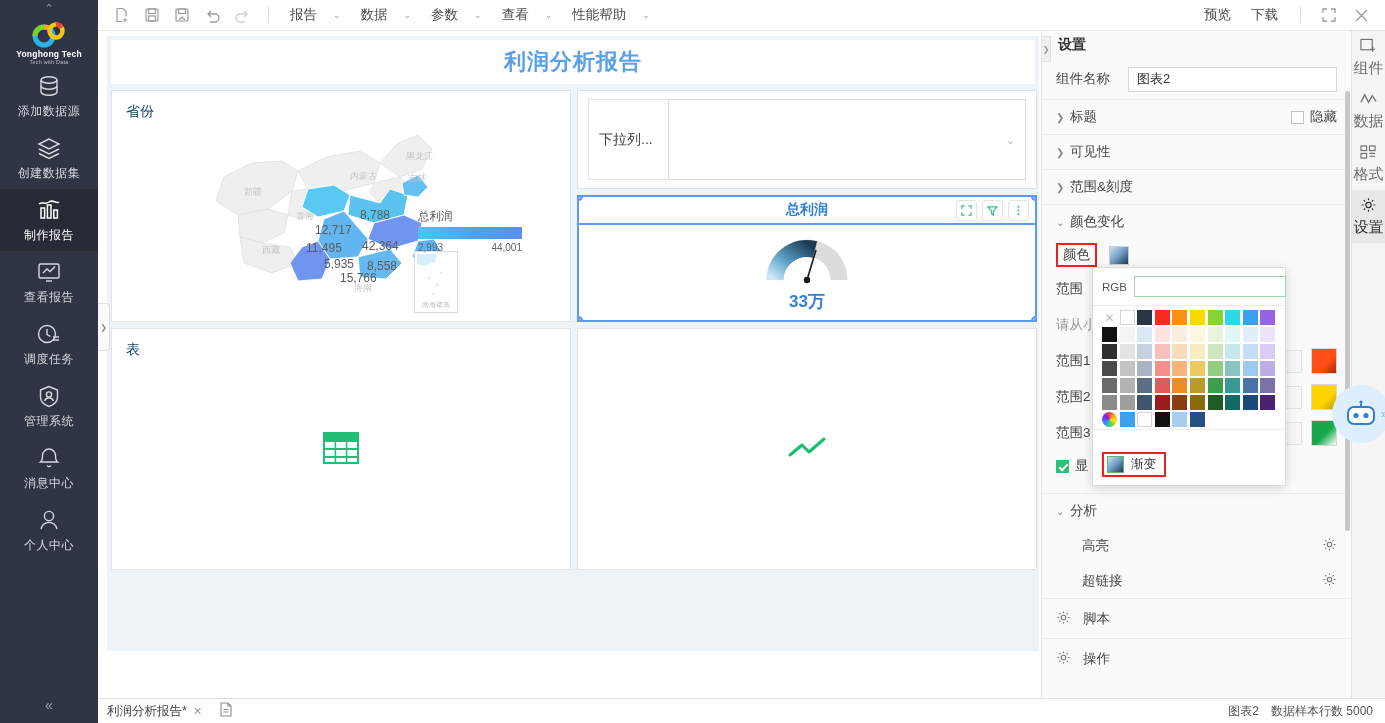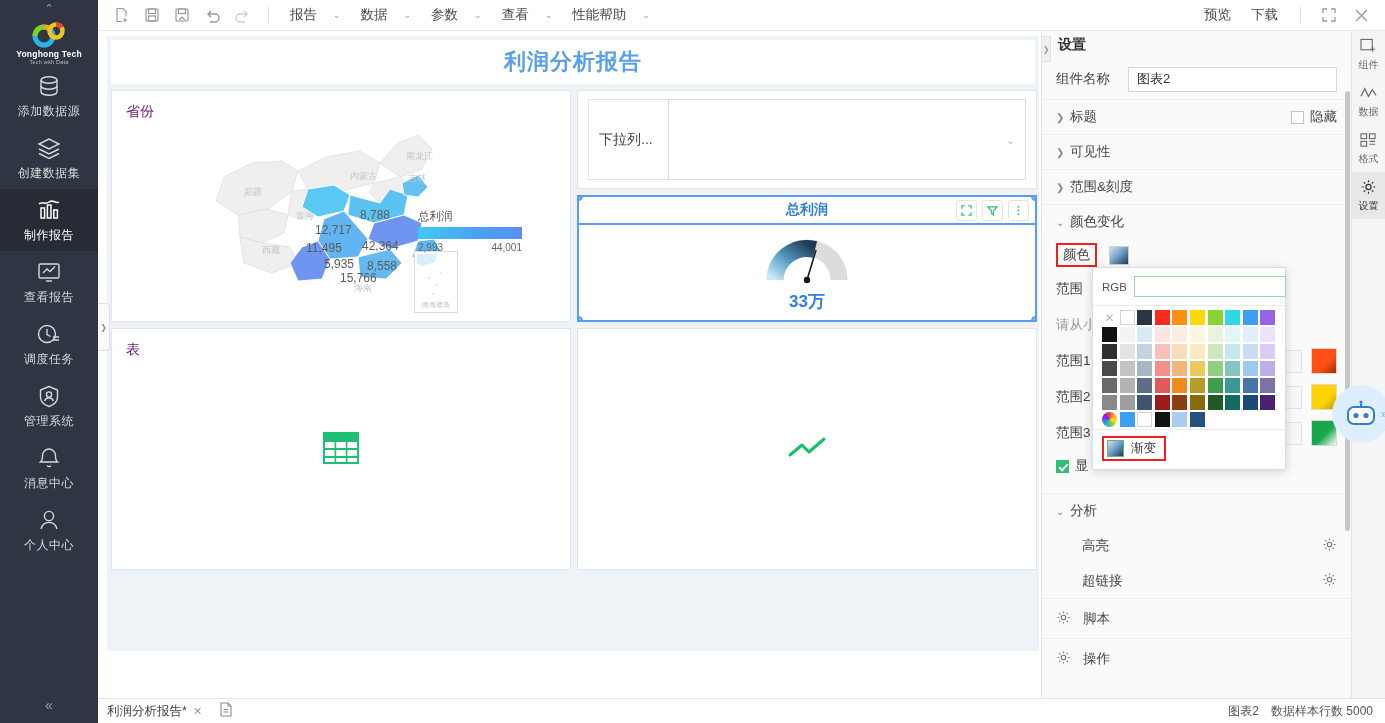--- a/index.html
+++ b/index.html
@@ -57,21 +57,21 @@
   .report-page { position: absolute; left: 9px; top: 5px; width: 932px; height: 615px;
     background: #eef3f8; padding: 1px; }
   .rpt-title-box { margin: 3px 3px 0; height: 44px; background: #fff;
     display: flex; align-items: center; justify-content: center; }
   .rpt-title { color: #5aa0e6; font-size: 22px; font-weight: bold; letter-spacing: 1px; }
 
   .grid { margin: 6px 3px 0; display: grid;
     grid-template-columns: 460px 460px; grid-template-rows: 232px 242px; gap: 6px; }
 
   .widget { background: #fff; border: 1px solid #e4e4e4; position: relative; overflow: hidden; }
-  .w-label { position: absolute; left: 14px; top: 12px; font-size: 14px; color: #701a75; }
+  .w-label { position: absolute; left: 14px; top: 12px; font-size: 14px; color: #0c4a6e; }
 
   
   .map-wrap { position: absolute; inset: 0; }
   .legend { position: absolute; right: 48px; top: 118px; width: 104px; }
   .legend-t { font-size: 11.5px; color: #555; margin-bottom: 3px; }
   .legend-bar { height: 12px; width: 104px;
     background: linear-gradient(90deg, #3fc9f5 0%, #4aa3f0 55%, #5a8ff0 100%); }
   .legend-vals { display: flex; justify-content: space-between; font-size: 10px;
     color: #666; margin-top: 3px; }
   .map-inset { position: absolute; right: 112px; bottom: 8px; width: 44px; height: 62px;
@@ -157,39 +157,39 @@
     z-index: 40; }
   .pk-rgb { display: flex; align-items: center; padding: 8px 9px; gap: 7px; }
   .pk-rgb label { font-size: 11.5px; color: #555; }
   .pk-rgb input { flex: 1; height: 21px; border: 1px solid #9ed6a8; background: #fff;
     padding: 0 4px; font-size: 11px; outline: none; font-family: inherit; }
   .pk-grid { padding: 4px 9px 2px; display: grid; grid-template-columns: repeat(10, 1fr);
     gap: 2px; border-top: 1px solid #ececec; }
   .pk-sw { width: 15px; height: 15px; cursor: pointer; }
   .pk-sw.bordered { border: 1px solid #d5d5d5; }
   .pk-none { display:flex; align-items:center; justify-content:center; color:#bbb; font-size: 12px; }
-  .pk-foot { border-top: 1px solid #ececec; padding: 6px 9px 8px; }
+  .pk-foot { border-top: 1px solid #ececec; padding: 22px 9px 8px; }
   .pk-grad { display: inline-flex; align-items: center; gap: 7px; padding: 2px 8px 2px 3px;
     border: 2px solid #f02020; cursor: pointer; }
   .pk-grad-sw { width: 17px; height: 17px; border: 1.5px solid #5ab972;
     background: linear-gradient(135deg,#cfe0f2 0%, #6f9dc6 50%, #1f3a52 100%); }
   .pk-grad-lbl { font-size: 12.5px; color: #333; }
 
   
   .robot { position: absolute; left: 1332px; top: 385px; width: 58px; height: 58px;
     border-radius: 50%; background: #ddeeff; display: flex; align-items: center;
     justify-content: center; z-index: 30; cursor: pointer; }
   .robot-arrow { position: absolute; left: 1381px; top: 407px; color: #7db3e8;
     font-size: 12px; z-index: 31; }
 
   
   .rail { position: absolute; right: 0; top: 31px; width: 34px; bottom: 25px;
     background: #f5f5f5; border-left: 1px solid #e4e4e4; }
   .rail-item { padding: 7px 0 6px; display: flex; flex-direction: column; align-items: center;
-    gap: 2px; color: #6d6d6d; cursor: pointer; font-size: 10px; }
+    gap: 2px; color: #6d6d6d; cursor: pointer; font-size: 15px; }
   .rail-item.active { background: #e8e8e8; color: #333; }
 
   
   .tabbar { position: absolute; left: 98px; bottom: 0; right: 0; height: 25px;
     background: #fff; border-top: 1px solid #e4e4e4; display: flex; align-items: center; }
   .tab { display: flex; align-items: center; gap: 6px; padding: 0 9px; height: 25px;
     font-size: 12.5px; color: #444; cursor: pointer; }
   .tab-x { color: #999; font-size: 11px; cursor: pointer; }
   .tab-newicon { padding: 0 8px; color: #8d8d8d; cursor: pointer; }
   .statusbar { margin-left: auto; display: flex; align-items: center; gap: 12px;

